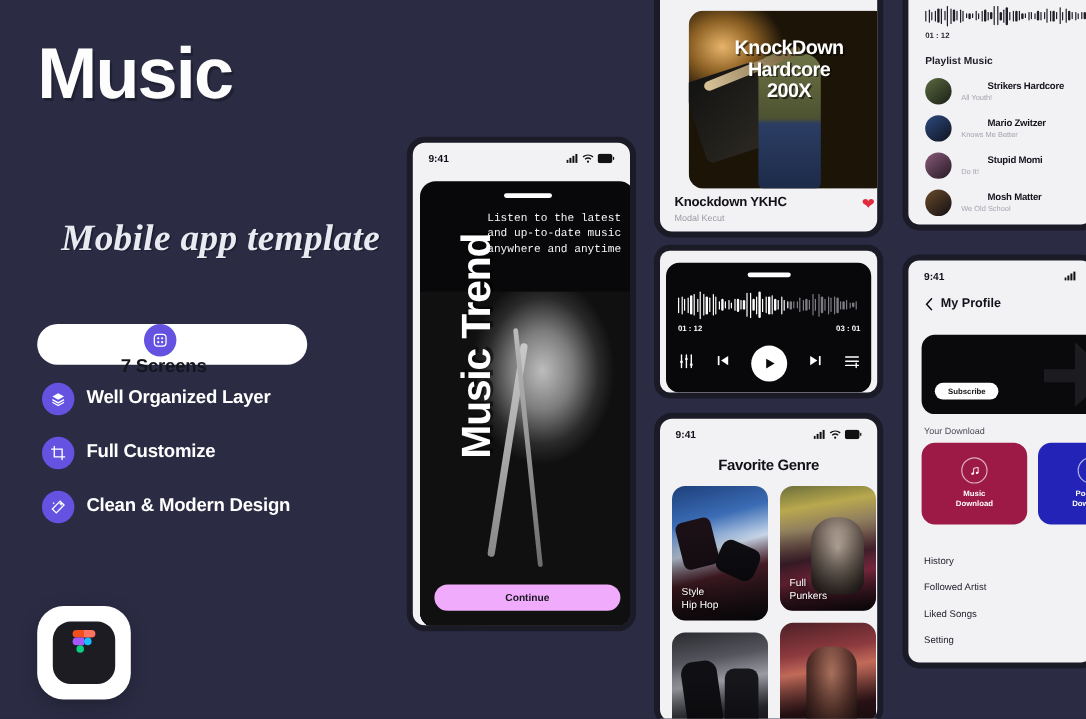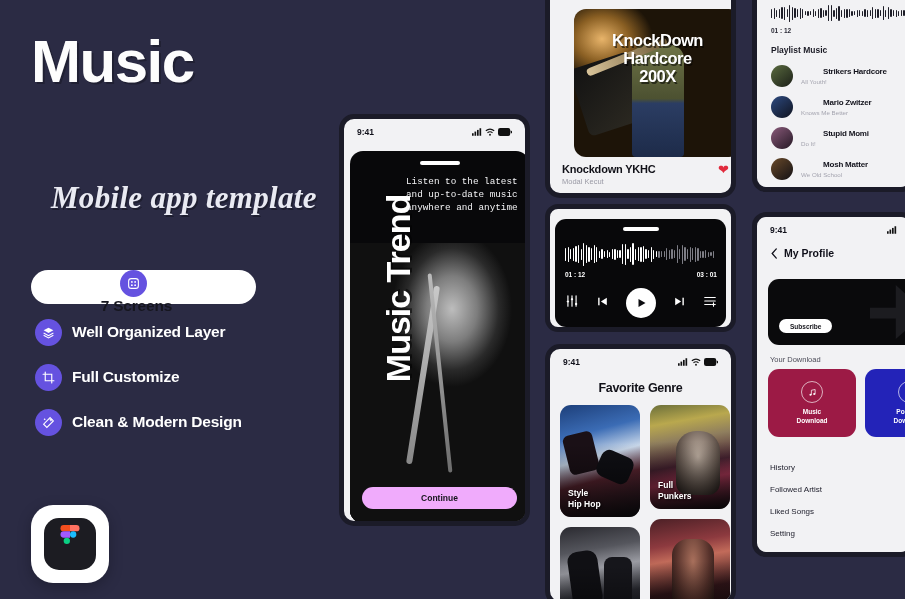--- a/index.html
+++ b/index.html
@@ -146,21 +146,21 @@
   .times { position: absolute; left: 10px; top: 52px; width: 152px; display: flex; justify-content: space-between; font-size: 6.5px; font-weight: bold; color: #fff; }
   .ctrls { position: absolute; left: 10px; top: 66px; width: 152px; height: 36px; display: flex; align-items: center; justify-content: space-between; }
   .playbtn { width: 30px; height: 30px; border-radius: 50%; background: #fff; display: flex; align-items: center; justify-content: center; }
 
   
   #phone3 { left: 545px; top: 344px; width: 191px; height: 262px; border-radius: 15px; }
   .p3-head { text-align: center; font-size: 12.5px; font-weight: bold; color: #111118; margin-top: 10px; letter-spacing: -0.3px; }
   .p3-grid { position: absolute; left: 10px; top: 56px; width: 171px; display: flex; gap: 10px; }
   .p3-col { display: flex; flex-direction: column; gap: 10px; width: 80px; }
   .gcard { position: relative; border-radius: 11px; overflow: hidden; }
-  .gcard .cap { position: absolute; left: 8px; bottom: 7px; font-size: 8.5px; font-weight: bold; color: #fff; line-height: 11px; text-shadow: 1px 1px 2px rgba(0,0,0,0.8); }
+  .gcard .cap { position: absolute; left: 8px; bottom: 7px; font-size: 8.5px; font-weight: normal; color: #fff; line-height: 11px; text-shadow: 1px 1px 2px rgba(0,0,0,0.8); }
   .gcard .shade { position: absolute; inset: 0; background: linear-gradient(180deg, rgba(0,0,0,0) 35%, rgba(0,0,0,0.72) 100%); }
   .g1 { height: 112px; background: linear-gradient(165deg,#1d3f7a 0%,#3b6cb5 26%,#c9d8ea 46%,#5b2531 64%,#16161c 100%); }
   .g1 .s1 { position: absolute; left: 6px; top: 28px; width: 30px; height: 40px; background: #1a1016; transform: rotate(-14deg); border-radius: 6px; }
   .g1 .s2 { position: absolute; left: 38px; top: 48px; width: 34px; height: 28px; background: #0f0f14; transform: rotate(24deg); border-radius: 8px; }
   .g2 { height: 104px; background: linear-gradient(170deg,#6b6f3a 0%,#b9a84e 18%,#8f7e5e 34%,#4a2433 56%,#b03a5a 70%,#18141a 100%); }
   .g2 .s1 { position: absolute; left: 26px; top: 26px; width: 44px; height: 64px; background: radial-gradient(ellipse at 50% 40%, #c9b9ab 0%, #6d5f56 58%, #241c1a 100%); border-radius: 20px 20px 12px 12px; }
   .g3 { height: 112px; background: linear-gradient(170deg,#2a2a30 0%,#55565d 22%,#9a9ba2 38%,#2b2c33 60%,#0e0e12 100%); }
   .g3 .s1 { position: absolute; left: 10px; top: 24px; width: 30px; height: 56px; background: #101014; transform: rotate(-8deg); border-radius: 10px; }
   .g3 .s2 { position: absolute; left: 44px; top: 30px; width: 28px; height: 62px; background: #16161b; border-radius: 8px; }
   .g4 { height: 120px; background: linear-gradient(170deg,#4c2026 0%,#8d3a3f 22%,#c26b5a 34%,#33161a 58%,#0d0b0e 100%); }

